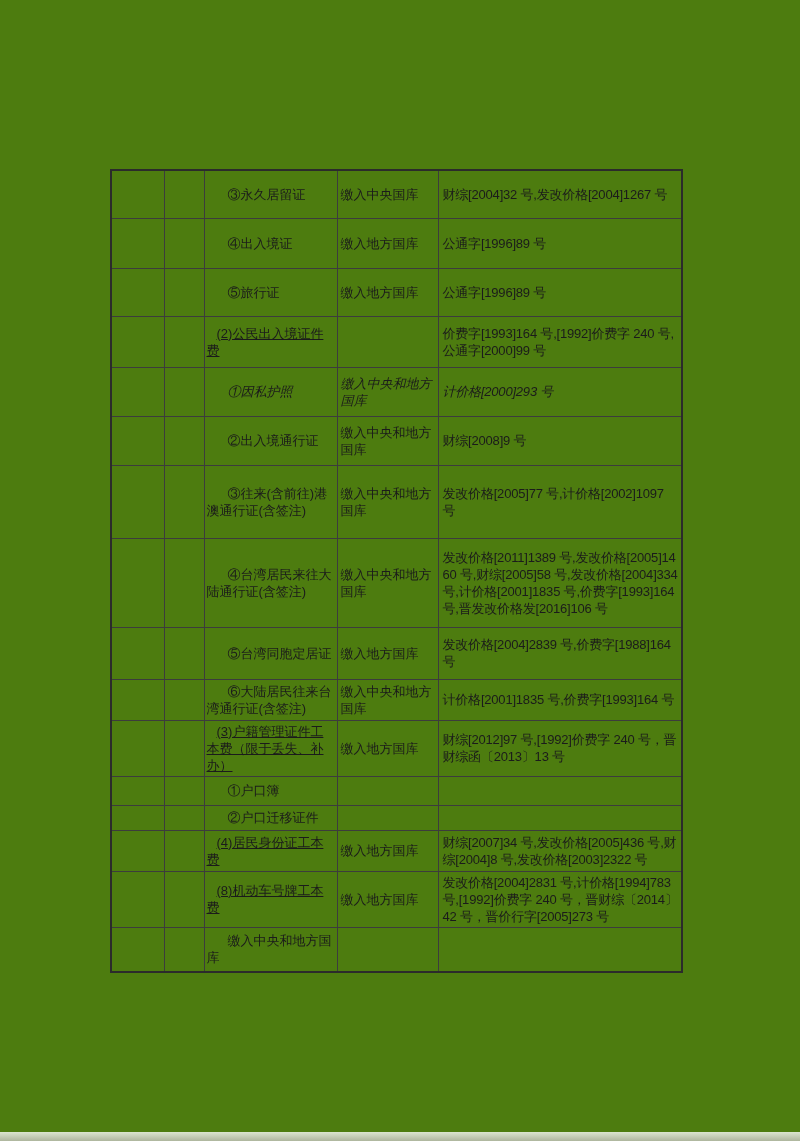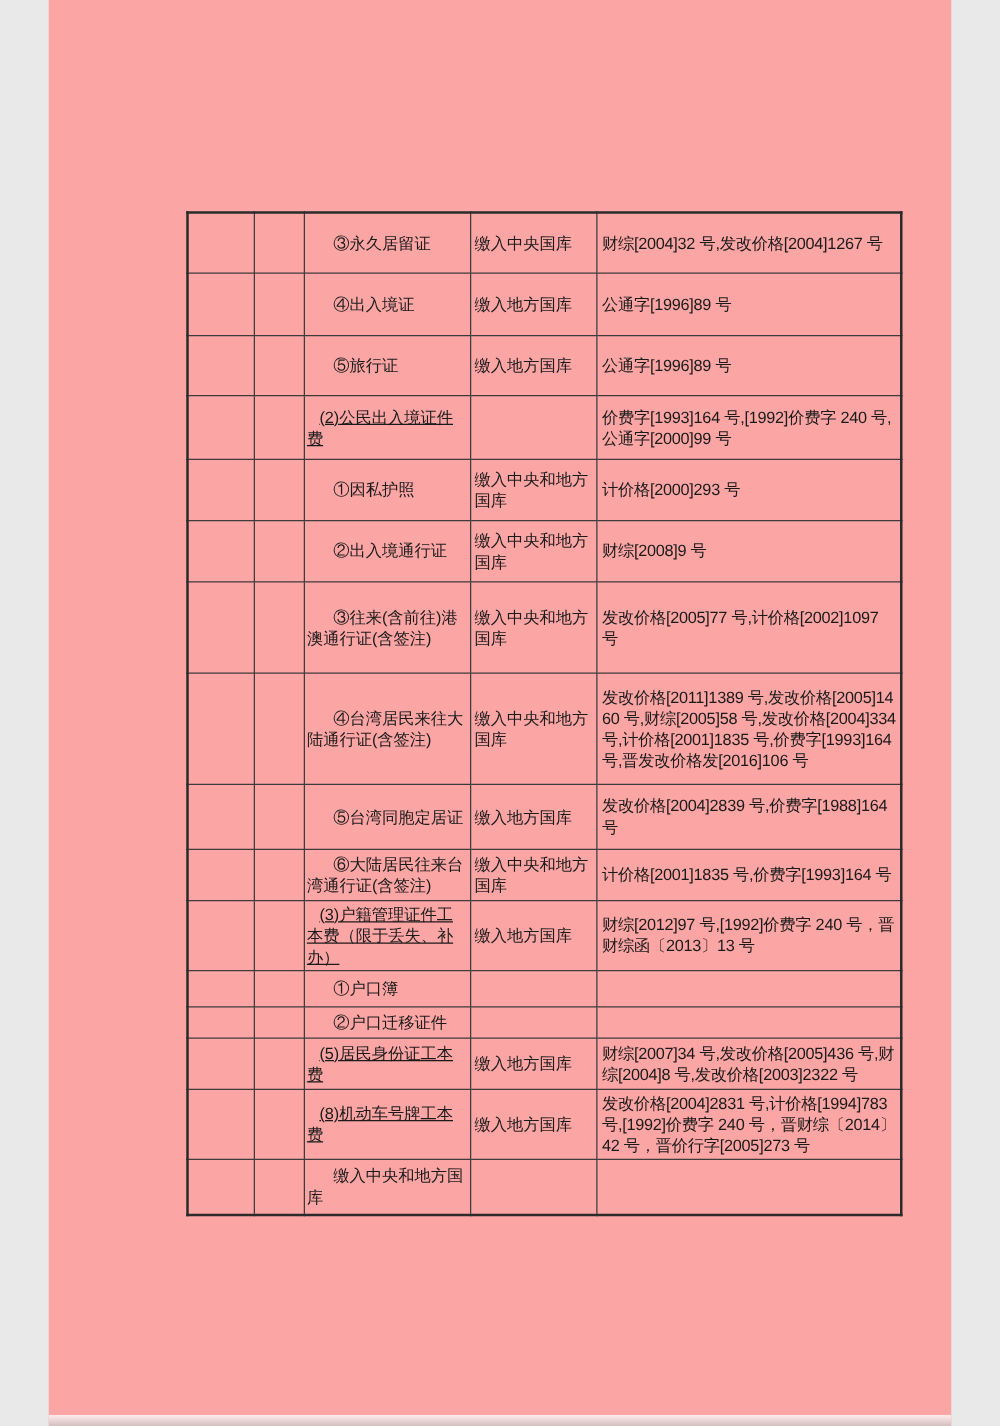--- a/index.html
+++ b/index.html
@@ -3,24 +3,24 @@
 <meta charset="utf-8">
 <style>
   html, body {
     margin: 0;
     padding: 0;
     background: #e9e9e9;
     font-family: "Liberation Sans", sans-serif;
   }
   .page {
     position: relative;
-    width: 722px;
+    width: 800px;
     height: 1141px;
     margin: 0 auto;
-    background: #fca5a5;
+    background: #4d7c0f;
     overflow: hidden;
   }
   .fee-table {
     position: absolute;
     left: 110px;
     top: 169px;
     width: 571px;
     border-collapse: collapse;
     table-layout: fixed;
     border: 2px solid #2b2b2b;
@@ -88,21 +88,21 @@
           <td class="c-treasury">缴入地方国库</td>
           <td class="c-basis">公通字[1996]89 号</td>
         </tr>
         <tr style="height: 51px;">
           <td class="c-blank1"></td>
           <td class="c-blank2"></td>
           <td class="c-item group">(2)公民出入境证件费</td>
           <td class="c-treasury"></td>
           <td class="c-basis">价费字[1993]164 号,[1992]价费字 240 号,公通字[2000]99 号</td>
         </tr>
-        <tr style="height: 49px;">
+        <tr style="height: 49px; font-style: italic;">
           <td class="c-blank1"></td>
           <td class="c-blank2"></td>
           <td class="c-item sub">①因私护照</td>
           <td class="c-treasury">缴入中央和地方国库</td>
           <td class="c-basis">计价格[2000]293 号</td>
         </tr>
         <tr style="height: 49px;">
           <td class="c-blank1"></td>
           <td class="c-blank2"></td>
           <td class="c-item sub">②出入境通行证</td>
@@ -154,21 +154,21 @@
         <tr style="height: 25px;">
           <td class="c-blank1"></td>
           <td class="c-blank2"></td>
           <td class="c-item sub">②户口迁移证件</td>
           <td class="c-treasury"></td>
           <td class="c-basis"></td>
         </tr>
         <tr style="height: 41px;">
           <td class="c-blank1"></td>
           <td class="c-blank2"></td>
-          <td class="c-item group">(5)居民身份证工本费</td>
+          <td class="c-item group">(4)居民身份证工本费</td>
           <td class="c-treasury">缴入地方国库</td>
           <td class="c-basis">财综[2007]34 号,发改价格[2005]436 号,财综[2004]8 号,发改价格[2003]2322 号</td>
         </tr>
         <tr style="height: 52px;">
           <td class="c-blank1"></td>
           <td class="c-blank2"></td>
           <td class="c-item group">(8)机动车号牌工本费</td>
           <td class="c-treasury">缴入地方国库</td>
           <td class="c-basis">发改价格[2004]2831 号,计价格[1994]783 号,[1992]价费字 240 号，晋财综〔2014〕42 号，晋价行字[2005]273 号</td>
         </tr>

